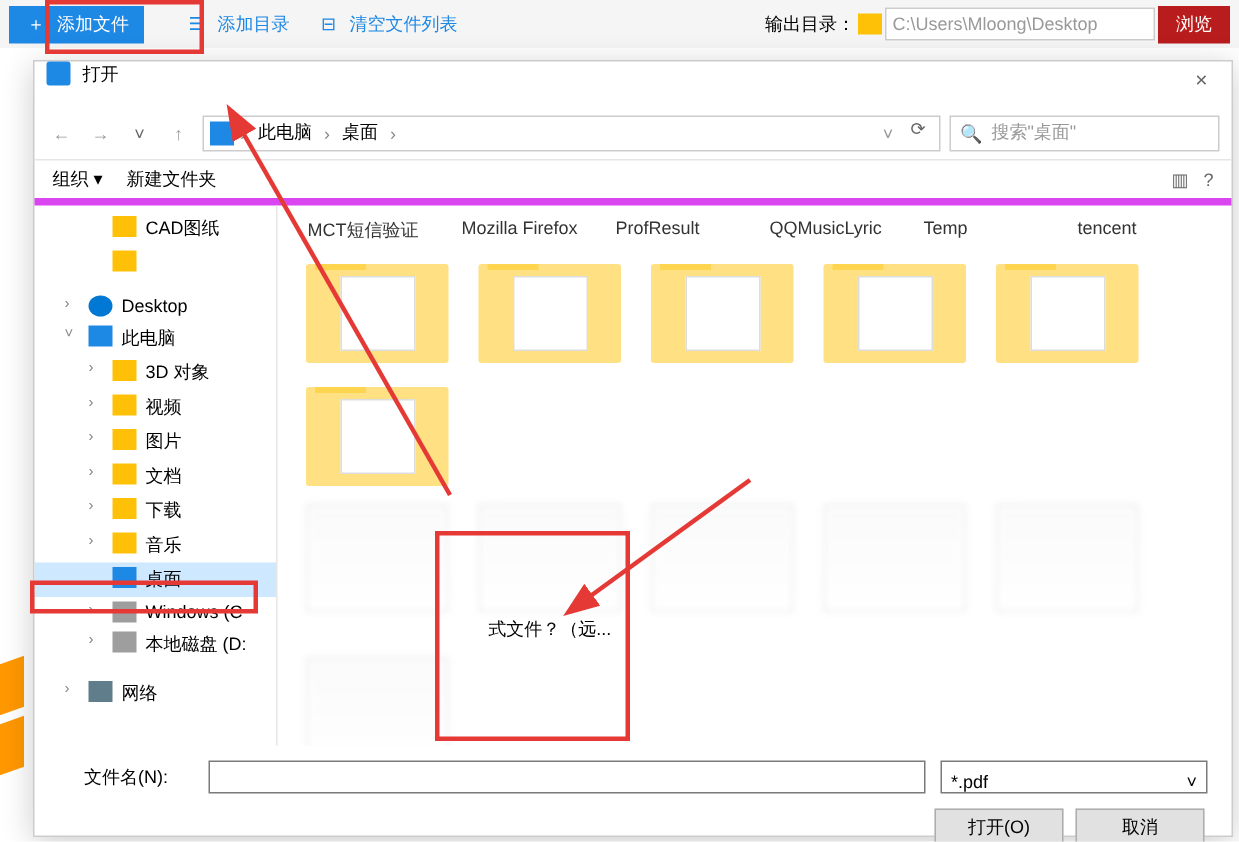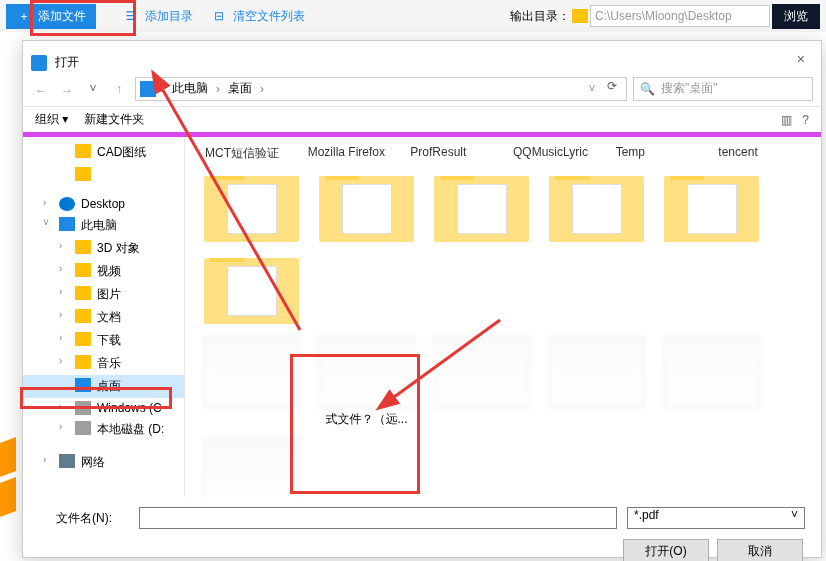--- a/index.html
+++ b/index.html
@@ -4,23 +4,23 @@
 <style>
 *{box-sizing:border-box;margin:0;padding:0;font-family:"Microsoft YaHei","Segoe UI",sans-serif;font-size:12px}
 body{background:#fff;width:826px;height:561px;position:relative;overflow:hidden}
 .topbar{height:32px;background:#f5f5f5;display:flex;align-items:center;padding:0 6px;gap:2px}
 .tb-btn{display:flex;align-items:center;gap:6px;padding:4px 8px;cursor:pointer}
 .tb-btn .ico{width:16px;height:16px;display:flex;align-items:center;justify-content:center}
 .tb-add{background:#1e88e5;color:#fff;padding:4px 10px}
 .tb-sep{width:15px}
 .tb-right{margin-left:auto;display:flex;align-items:center;gap:2px}
 .out-path{width:180px;height:22px;border:1px solid #ccc;background:#fff;color:#999;padding:0 4px;line-height:20px;overflow:hidden;white-space:nowrap}
-.browse{background:#0f172a;color:#fff;padding:4px 12px;cursor:pointer}
+.browse{background:#b91c1c;color:#fff;padding:4px 12px;cursor:pointer}
 .dialog{position:absolute;left:22px;top:40px;width:800px;height:518px;background:#fff;border:1px solid #ccc;box-shadow:0 4px 20px rgba(0,0,0,.2)}
-.titlebar{height:30px;display:flex;align-items:flex-end;padding:0 8px;gap:8px}
+.titlebar{height:30px;display:flex;align-items:flex-start;padding:0 8px;gap:8px}
 .titlebar .ico{width:16px;height:16px;background:#1e88e5;border-radius:2px}
 .close-x{margin-left:auto;font-size:14px;color:#666;cursor:pointer;padding:4px 8px}
 .navbar{height:36px;display:flex;align-items:center;padding:0 8px;gap:6px;border-bottom:1px solid #e5e5e5}
 .nav-arrow{width:20px;height:20px;display:flex;align-items:center;justify-content:center;color:#999;cursor:pointer}
 .nav-path{flex:1;height:24px;border:1px solid #ccc;display:flex;align-items:center;padding:0 4px;gap:4px}
 .pc-ico{width:16px;height:16px;background:#1e88e5}
 .crumb{padding:2px 4px;cursor:pointer}
 .chev{color:#888}
 .refresh{width:20px;color:#666;cursor:pointer;text-align:center}
 .search{width:180px;height:24px;border:1px solid #ccc;display:flex;align-items:center;padding:0 6px;gap:6px;color:#999}
@@ -49,21 +49,21 @@
 .thumb{width:95px;height:72px;border:1px solid #e0e0e0;background:linear-gradient(#fafafa,#fff);display:flex;align-items:center;justify-content:center;position:relative;overflow:hidden}
 .thumb.fldr{background:#ffe082;border:none;border-radius:2px;height:66px;margin-top:6px}
 .thumb.fldr::before{content:"";position:absolute;left:6px;top:-6px;width:34px;height:10px;background:#ffd54f;border-radius:2px 2px 0 0}
 .thumb.blur{filter:blur(2px);opacity:.8}
 .thumb .inner{width:50px;height:50px;background:#fff;border:1px solid #ddd}
 .fname{text-align:center;margin-top:4px;line-height:1.3;width:110px;word-break:break-all}
 .footer{height:88px;padding:10px 16px;display:flex;flex-direction:column;gap:10px}
 .fn-row{display:flex;align-items:center;gap:10px}
 .fn-label{width:90px;text-align:center}
 .fn-input{flex:1;height:22px;border:1px solid #7a7a7a}
-.fn-filter{width:178px;height:22px;border:1px solid #7a7a7a;padding:0 6px;display:flex;align-items:flex-start;justify-content:space-between}
+.fn-filter{width:178px;height:22px;border:1px solid #7a7a7a;padding:0 6px;display:flex;align-items:flex-end;justify-content:space-between}
 .btn-row{display:flex;justify-content:flex-end;gap:8px;padding-right:2px}
 .btn{width:86px;height:24px;border:1px solid #adadad;background:#e1e1e1;cursor:pointer;text-align:center;line-height:22px}
 
 .ann{position:absolute;border:3px solid #e53935;pointer-events:none;z-index:50}
 .arrow-svg{position:absolute;z-index:60;pointer-events:none}
 .left-tag{position:absolute;left:0;width:16px;height:34px;background:#ff9800;transform:skewY(-20deg)}
 </style>
 </head>
 <body>
 

